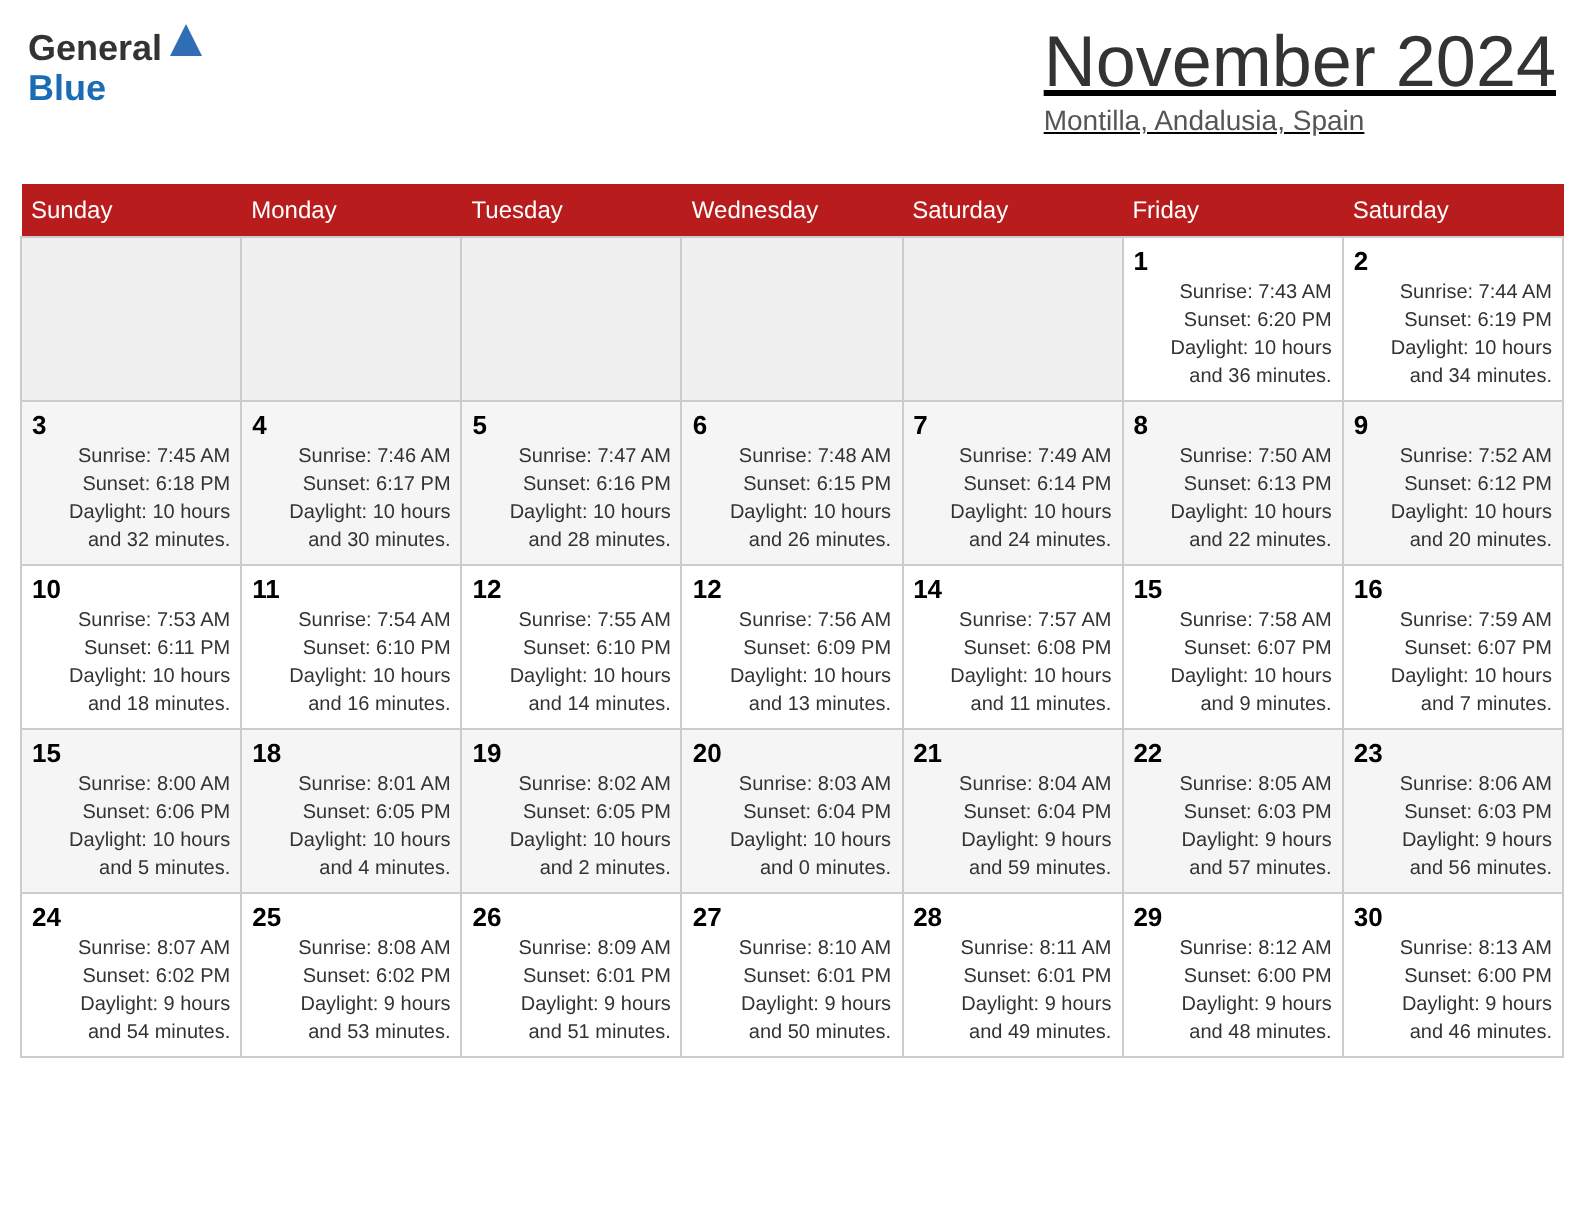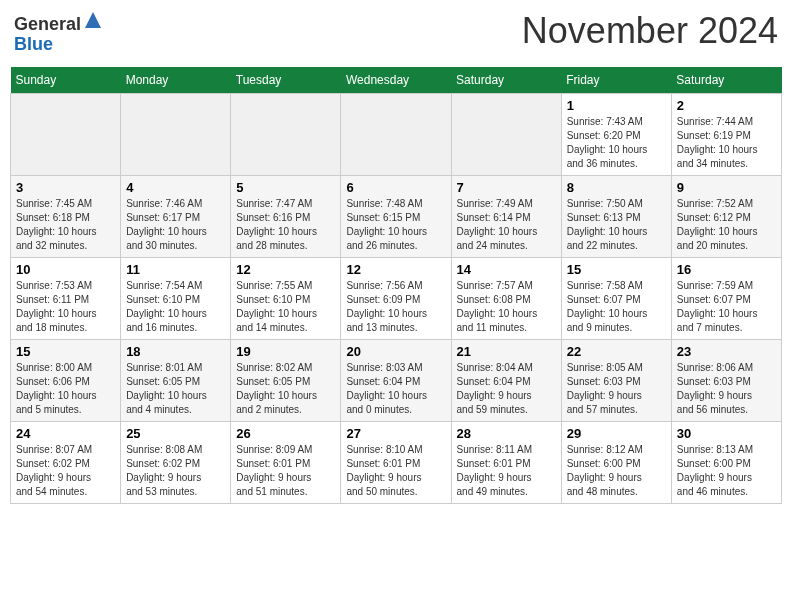--- a/index.html
+++ b/index.html
@@ -7,58 +7,59 @@
       font-family: Arial, sans-serif;
       background: #fff;
       width: 792px;
       min-height: 612px;
       padding: 10px;
     }
     .header {
       display: flex;
       justify-content: space-between;
       align-items: flex-start;
-      margin-bottom: 12px;
+      margin-bottom: 24px;
       padding: 0 4px;
     }
     .logo {
       display: flex;
       align-items: center;
     }
     .logo-text {
       font-size: 18px;
       font-weight: bold;
       line-height: 1.1;
     }
     .logo-general { color: #333; }
     .logo-blue { color: #1a6cb5; text-align: right; }
     .logo-icon {
       width: 20px;
       height: 20px;
       margin-left: 2px;
     }
     .title-block {
       text-align: left;
+      text-decoration: underline;
     }
     .month-title {
       font-size: 36px;
       font-weight: normal;
       color: #333;
     }
     .location {
       font-size: 14px;
       color: #555;
     }
     table {
       width: 100%;
       border-collapse: collapse;
       font-size: 11px;
     }
     th {
-      background-color: #15803d;
+      background-color: #b91c1c;
       color: white;
       text-align: left;
       padding: 6px 5px;
       font-size: 12px;
       font-weight: normal;
     }
     td {
       border: 1px solid #ccc;
       vertical-align: top;
       padding: 4px 5px;
@@ -74,20 +75,21 @@
     }
     .day-num {
       font-size: 13px;
       font-weight: bold;
       margin-bottom: 2px;
     }
     .day-info {
       font-size: 10px;
       color: #333;
       line-height: 1.4;
+      text-align: right;
     }
     tr:nth-child(odd) td:not(.empty) {
       background: #fff;
     }
     tr:nth-child(even) td:not(.empty) {
       background: #f5f5f5;
     }
   </style>
 </head>
 <body>
@@ -98,20 +100,21 @@
       <div class="logo-text">
         <span class="logo-general">General</span><svg class="logo-icon" viewBox="0 0 20 20">
             <polygon points="10,2 18,18 2,18" fill="#2f6db5"></polygon>
           </svg><br>
         <span class="logo-blue">Blue</span>
       </div>
     </div>
   </div>
   <div class="title-block">
     <div class="month-title">November 2024</div>
+    <div class="location">Montilla, Andalusia, Spain</div>
   </div>
 </div>
 
 <table>
   <thead>
     <tr>
         <th>Sunday</th>
         <th>Monday</th>
         <th>Tuesday</th>
         <th>Wednesday</th>

